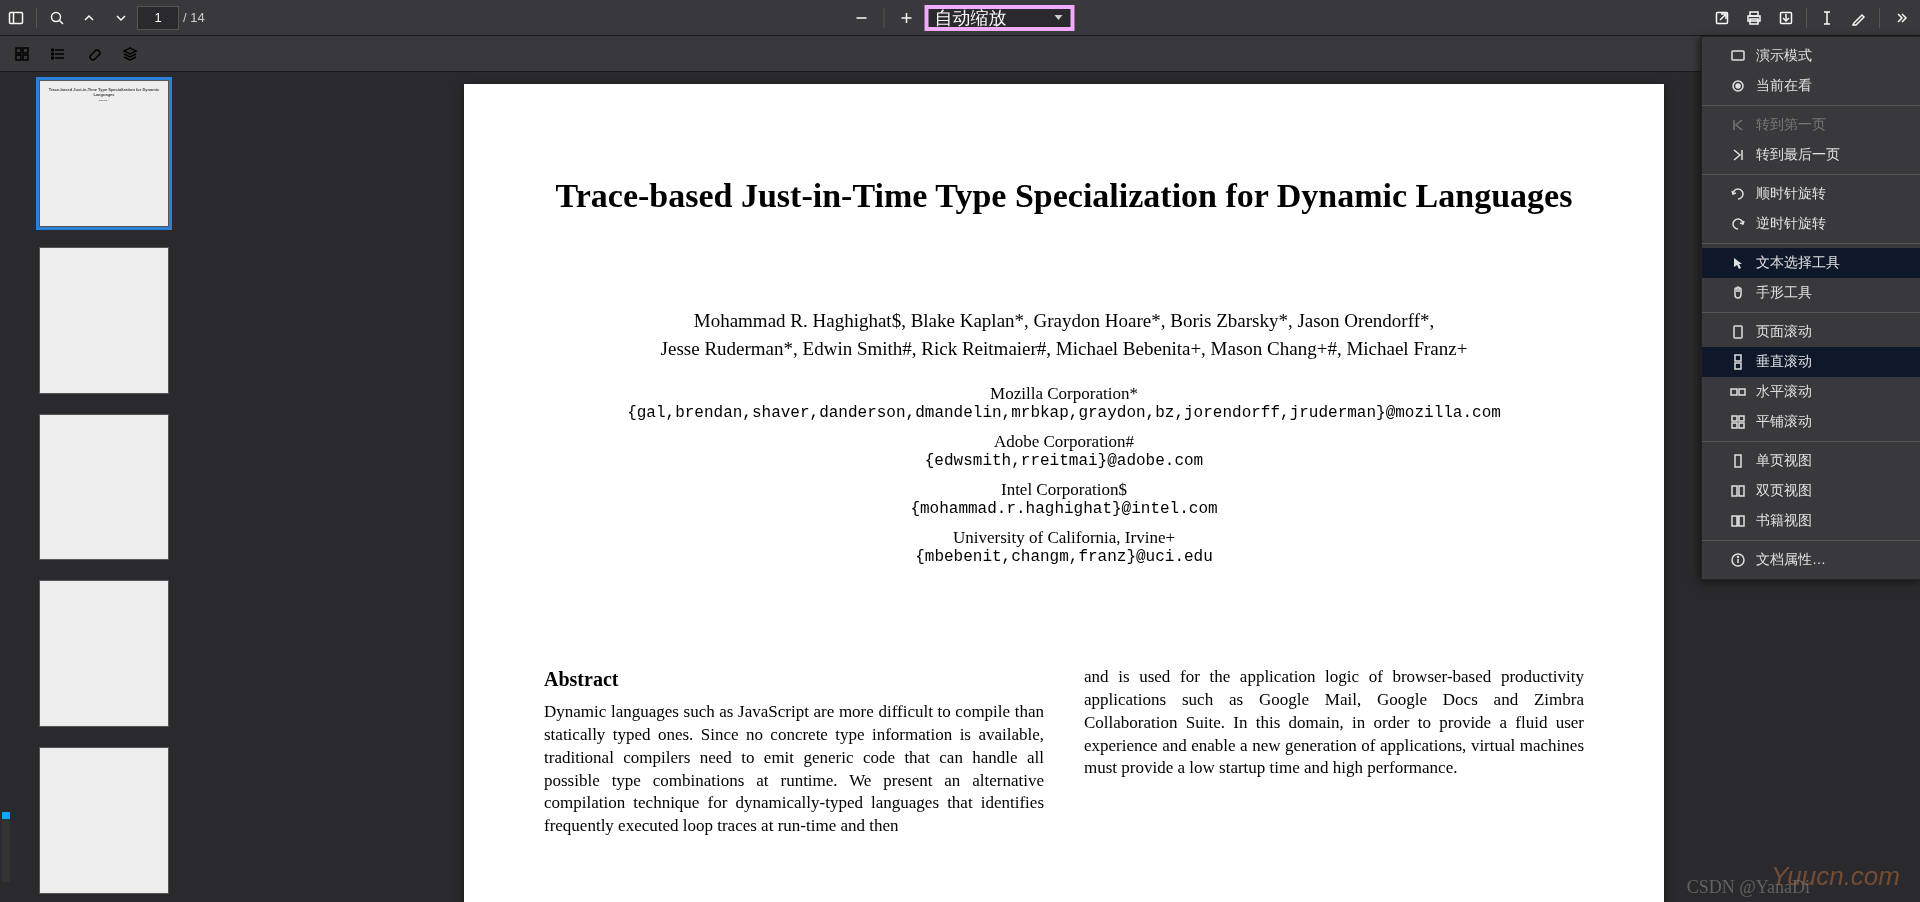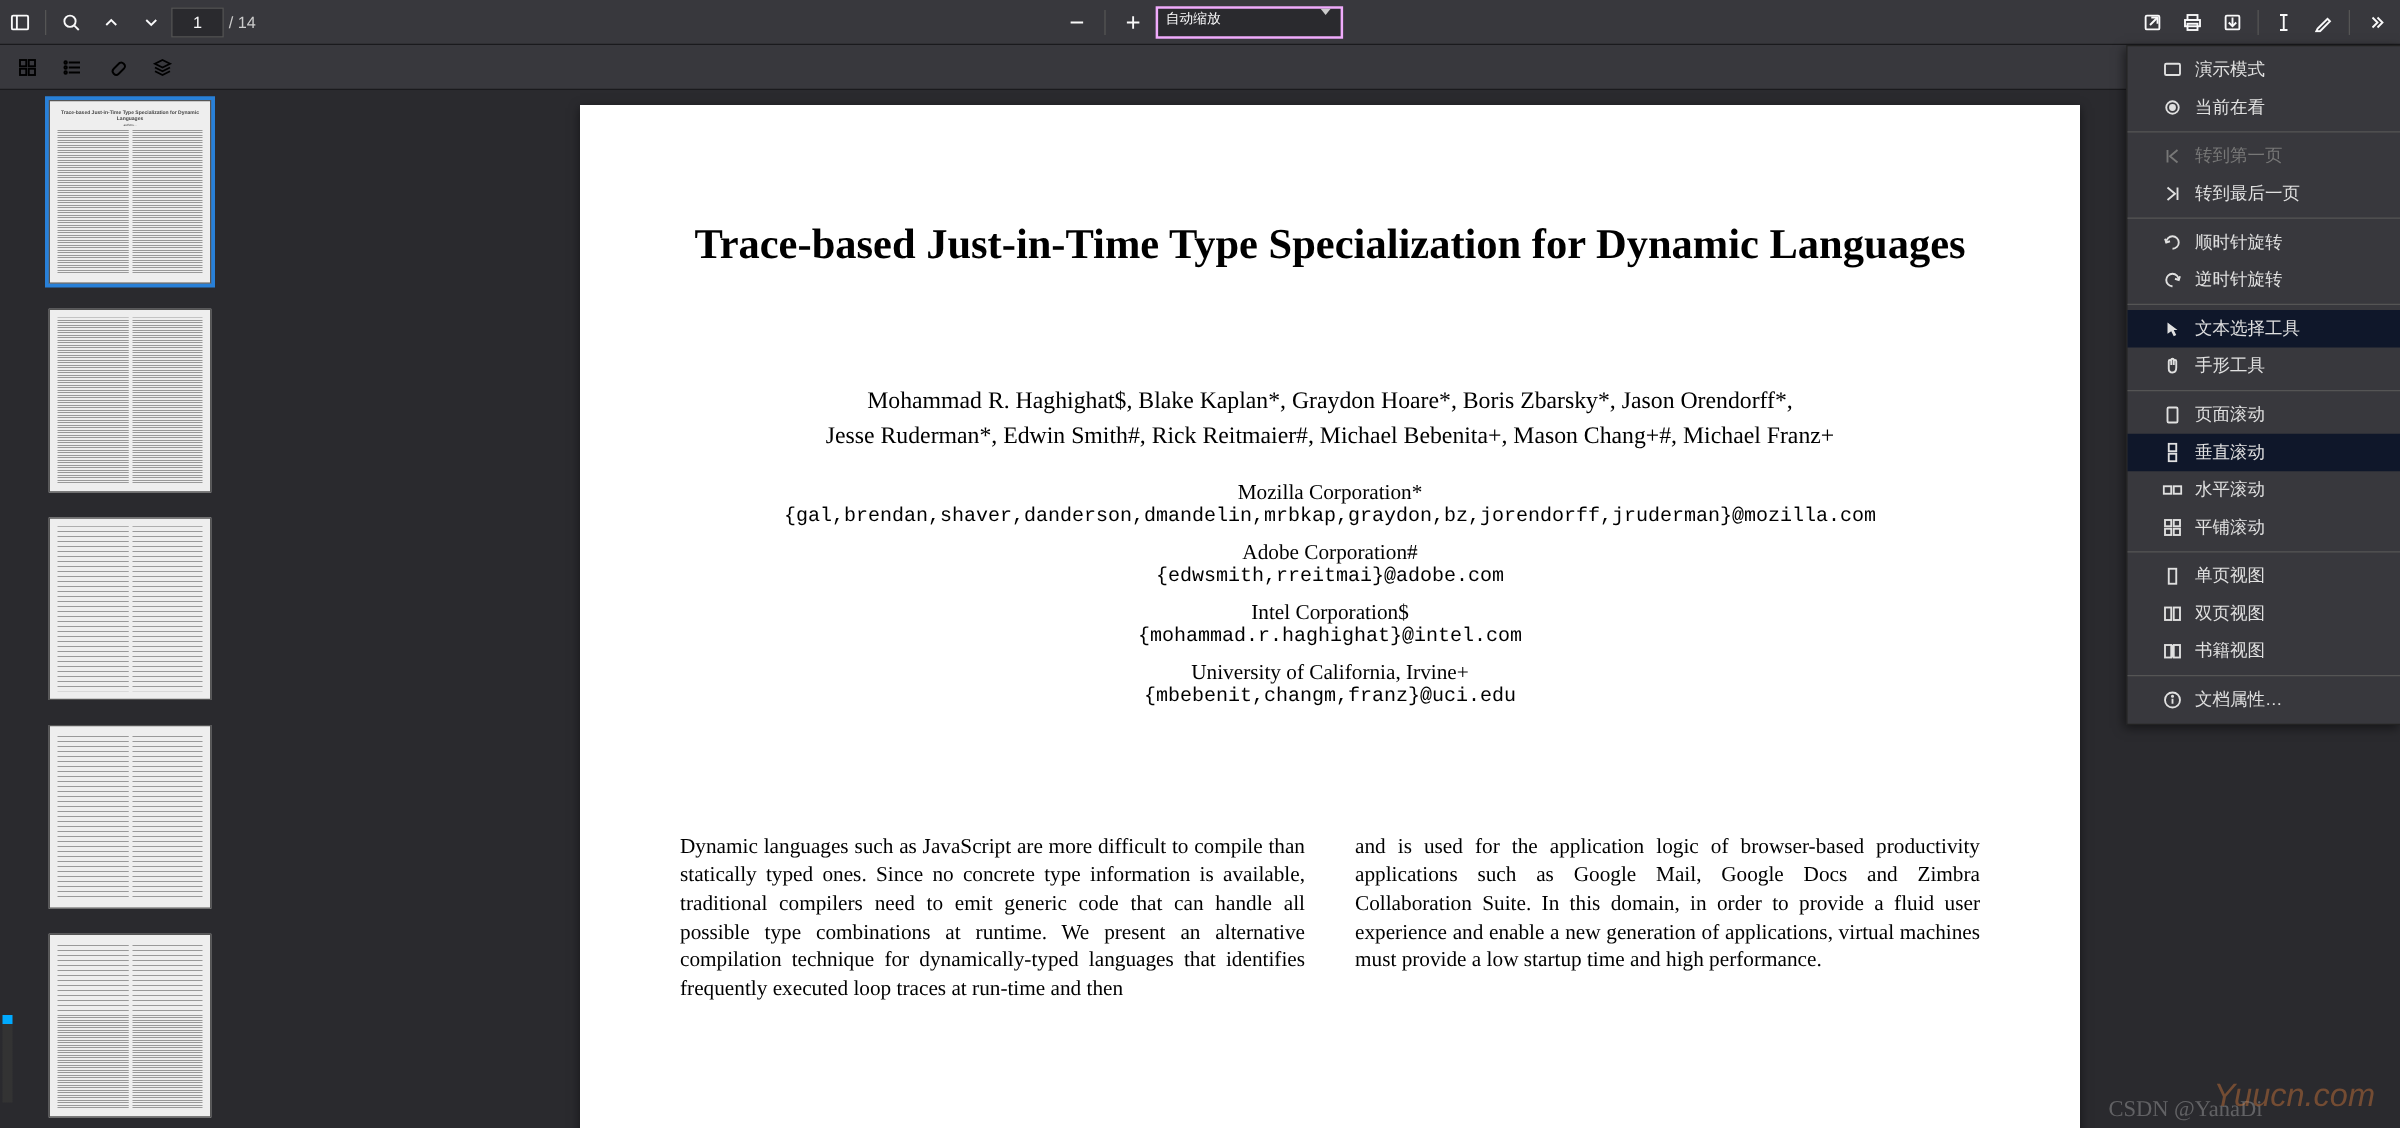--- a/index.html
+++ b/index.html
@@ -4,21 +4,21 @@
 <style>
 * { margin: 0; padding: 0; box-sizing: border-box; }
 body { font-family: Arial, sans-serif; background: #2a2a2e; overflow: hidden; height: 902px; width: 1920px; position: relative; }
 .toolbar { height: 36px; background: #38383d; display: flex; align-items: center; color: #f9f9fa; border-bottom: 1px solid #1a1a1d; position: relative; }
 .tb-left { display: flex; align-items: center; gap: 0; }
 .tb-btn { width: 32px; height: 32px; display: flex; align-items: center; justify-content: center; cursor: pointer; border-radius: 2px; }
 .tb-sep { width: 1px; height: 20px; background: #555; margin: 0 4px; }
 .page-input { width: 42px; height: 24px; background: #2a2a2e; border: 1px solid #555; color: #f9f9fa; text-align: center; font-size: 13px; }
 .page-count { font-size: 13px; color: #ccc; margin-left: 4px; }
 .tb-center { position: absolute; left: 50%; transform: translateX(-50%); display: flex; align-items: center; gap: 2px; }
-.zoom-select { height: 26px; background: #2a2a2e; border: 2px solid #f0abfc; color: #f9f9fa; font-size: 11px; padding: 0 6px; width: 150px; position: relative; display: flex; align-items: flex-start; }
+.zoom-select { height: 26px; background: #2a2a2e; border: 4px solid #f0abfc; color: #f9f9fa; font-size: 18px; padding: 0 6px; width: 150px; position: relative; display: flex; align-items: center; }
 .zoom-select::after { content: ''; position: absolute; right: 8px; border-left: 4px solid transparent; border-right: 4px solid transparent; border-top: 5px solid #ccc; }
 .tb-right { margin-left: auto; display: flex; align-items: center; gap: 0; padding-right: 4px; }
 .secondary-toolbar { height: 36px; background: #38383d; display: flex; align-items: center; padding-left: 6px; gap: 4px; border-bottom: 1px solid #1a1a1d; }
 .viewer { display: flex; height: calc(902px - 72px); }
 .sidebar { width: 208px; background: #2a2a2e; overflow-y: auto; padding: 8px 0; display:flex; flex-direction:column; align-items:center; gap:20px; position: relative; }
 .sidebar::-webkit-scrollbar { width: 14px; }
 .sidebar::-webkit-scrollbar-track { background: #2a2a2e; }
 .sidebar::-webkit-scrollbar-thumb { background: #555; }
 .thumb { width: 130px; height: 168px; background: #eee; border: 1px solid #555; cursor: pointer; display:flex; flex-direction:column; padding:6px; font-size:3px; color:#444; overflow:hidden; }
 .thumb.active { outline: 3px solid #2880d8; }
@@ -381,20 +381,21 @@
       <div class="affil">
         <div>Intel Corporation$</div>
         <div class="email">{mohammad.r.haghighat}@intel.com</div>
       </div>
       <div class="affil">
         <div>University of California, Irvine+</div>
         <div class="email">{mbebenit,changm,franz}@uci.edu</div>
       </div>
       <div class="abstract-block">
         <div class="abstract-col">
+          <h3>Abstract</h3>
           <p>Dynamic languages such as JavaScript are more difficult to compile than statically typed ones. Since no concrete type information is available, traditional compilers need to emit generic code that can handle all possible type combinations at runtime. We present an alternative compilation technique for dynamically-typed languages that identifies frequently executed loop traces at run-time and then</p>
         </div>
         <div class="abstract-col">
           <p>and is used for the application logic of browser-based productivity applications such as Google Mail, Google Docs and Zimbra Collaboration Suite. In this domain, in order to provide a fluid user experience and enable a new generation of applications, virtual machines must provide a low startup time and high performance.</p>
         </div>
       </div>
     </div>
   </div>
 </div>
 

